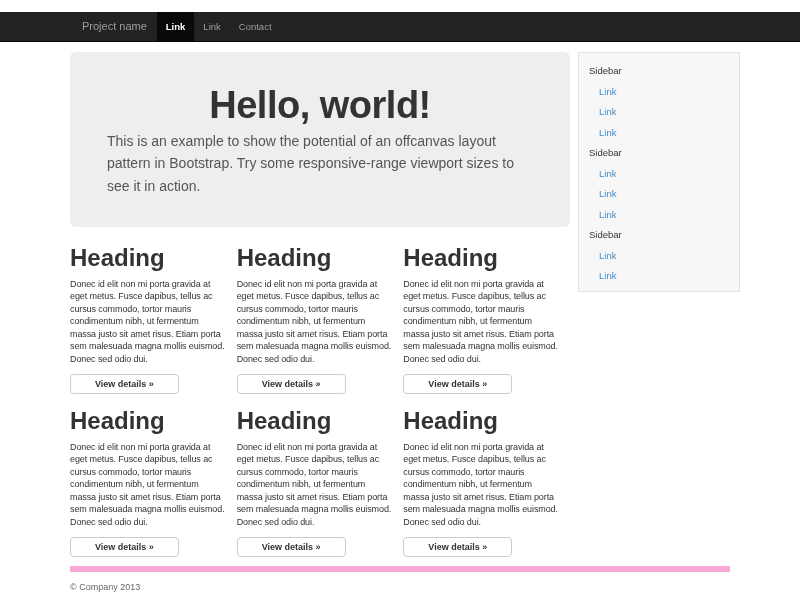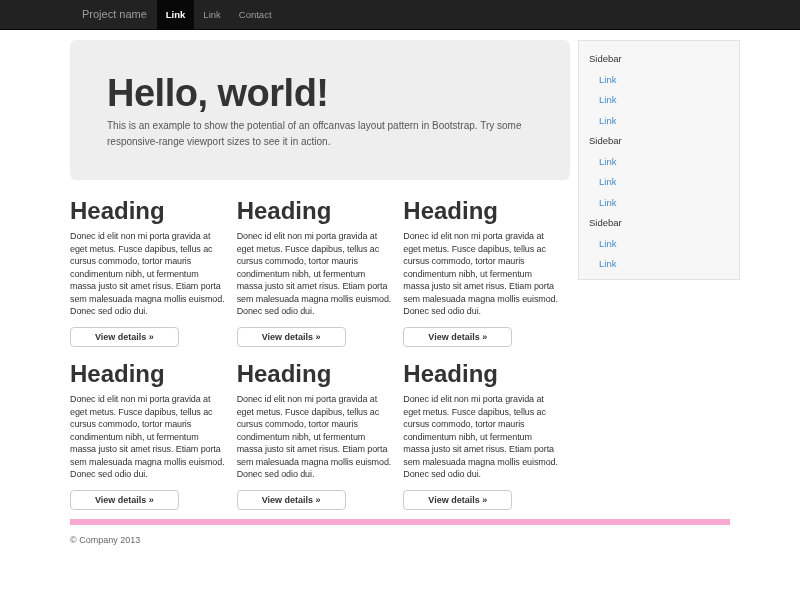--- a/index.html
+++ b/index.html
@@ -13,21 +13,21 @@
   }
 
   
   .navbar {
     height: 30px;
     background: #222222;
     border-bottom: 1px solid #080808;
   }
   .nav-container {
     width: 680px;
-    margin: 0 auto;
+    margin: 12px auto;
     height: 100%;
     display: flex;
     align-items: center;
   }
   .brand {
     color: #9d9d9d;
     font-size: 11px;
     line-height: 29px;
     padding: 0 10px 0 22px;
     text-decoration: none;
@@ -61,23 +61,24 @@
     padding: 33px 37px 30px;
     margin-bottom: 4px;
   }
   .jumbotron h1 {
     font-size: 38px;
     line-height: 1.1;
     font-weight: bold;
     letter-spacing: -0.5px;
     color: #333333;
     margin: 0 0 3px;
+    text-align: center;
   }
   .jumbotron p {
-    font-size: 10px;
+    font-size: 14px;
     line-height: 1.6;
     color: #555555;
   }
 
   
   .cards-row { display: flex; }
   .card-col { width: 33.333%; padding-right: 12px; }
   .card-heading {
     margin: 13px 0 0;
     font-size: 24px;

